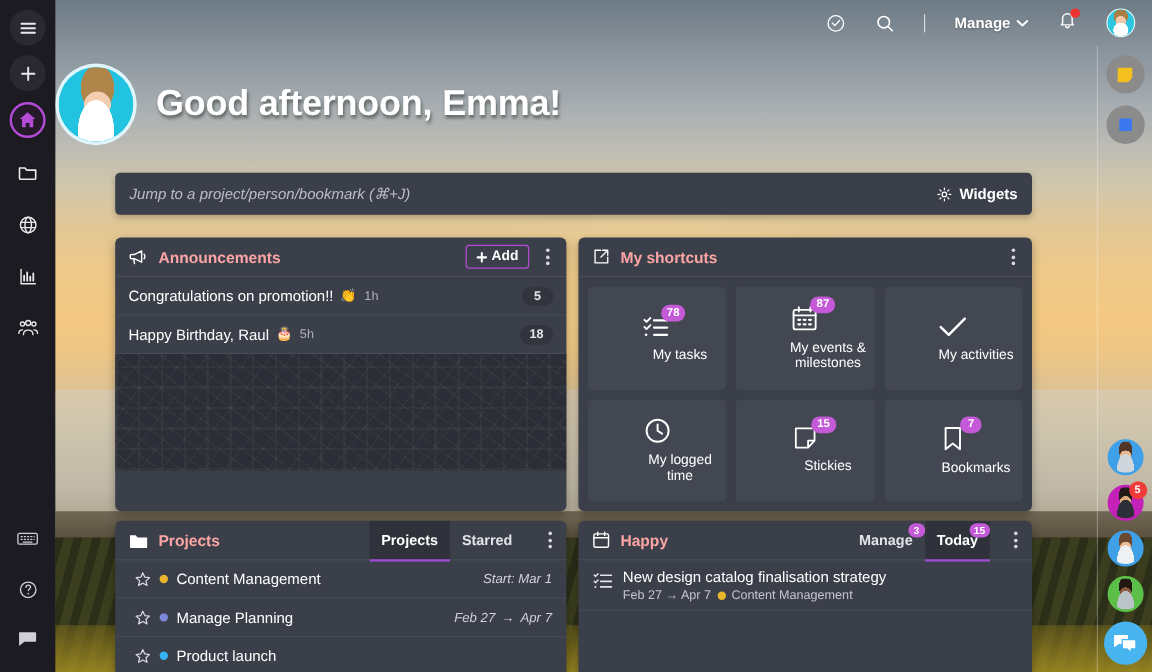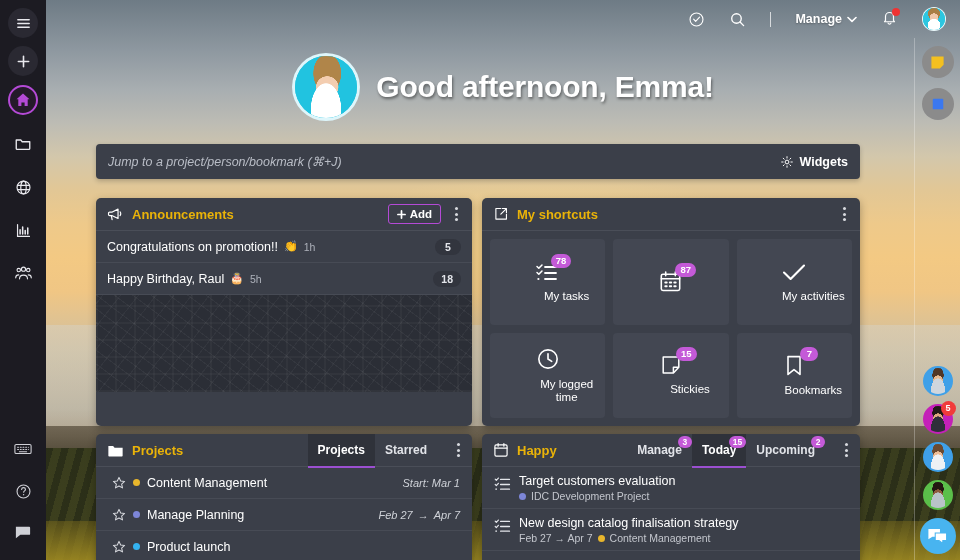--- a/index.html
+++ b/index.html
@@ -93,21 +93,21 @@
             font-weight: bold; cursor: pointer; text-shadow: 0 1px 2px rgba(0,0,0,.3); }
   .bell-wrap { position: relative; cursor: pointer; }
   .bell-dot { position: absolute; right: -2px; top: -1px; width: 8px; height: 8px;
               border-radius: 50%; background: #ef3333; }
   .avatar-img { border-radius: 50%; overflow: hidden; position: relative; flex: none; }
   .av-face { position: absolute; inset: 0; }
 
   
   #greeting {
     position: absolute; left: 46px; right: 0; top: 44px; height: 86px;
-    display: flex; align-items: center; justify-content: center; gap: 16px;
+    display: flex; align-items: center; gap: 16px;
     z-index: 10;
   }
   #greeting .gtext {
     font-size: 30px; font-weight: bold; color: #fff; letter-spacing: -.2px;
     text-shadow: 1px 2px 3px rgba(0,0,0,.45);
   }
 
   
   #jumpbar {
     position: absolute; left: 96px; width: 764px; top: 144px; height: 35px;
@@ -123,21 +123,21 @@
 
   
   .card {
     position: absolute; background: #3b3f49; border-radius: 5px;
     box-shadow: 0 3px 8px rgba(0,0,0,.3); overflow: hidden; z-index: 10;
   }
   .card-head {
     height: 33px; display: flex; align-items: center; padding: 0 9px 0 11px;
     border-bottom: 1px solid #4a4e58; gap: 8px;
   }
-  .card-title { font-size: 13px; font-weight: bold; color: #eab308; white-space: nowrap; }
+  .card-title { font-size: 13px; font-weight: bold; color: #fca5a5; white-space: nowrap; }
   .card-head .spacer { flex: 1 1 auto; }
   .kebab { width: 14px; display: flex; flex-direction: column; align-items: center;
     gap: 2.5px; cursor: pointer; flex: none; }
   .kebab i { width: 3px; height: 3px; background: #d8dadf; border-radius: 50%; display: block; }
 
   .add-btn {
     border: 1px solid #b44ad6; border-radius: 3px; color: #fff; font-size: 11.5px;
     font-weight: bold; padding: 3px 8px; display: flex; align-items: center; gap: 4px;
     cursor: pointer; background: transparent; margin-left: 36px;
   }
@@ -454,20 +454,21 @@
 
     <div class="sc-tile">
       <div class="sc-iconwrap">
         <svg width="23" height="23" viewBox="0 0 22 22" fill="none" stroke="#fff" stroke-width="1.5" stroke-linecap="round">
           <rect x="2.2" y="4" width="17.6" height="15.6" rx="1.6"></rect>
           <path d="M2.2 8.4h17.6M6.4 2v3.4M15.6 2v3.4"></path>
           <path d="M6 12h1.4M10.3 12h1.4M14.6 12h1.4M6 15.6h1.4M10.3 15.6h1.4M14.6 15.6h1.4" stroke-width="1.8"></path>
         </svg>
         <span class="sc-badge">87</span>
       </div>
+      <span class="sc-label">My events &amp; milestones</span>
     </div>
 
     <div class="sc-tile">
       <div class="sc-iconwrap">
         <svg width="26" height="22" viewBox="0 0 26 22" fill="none" stroke="#fff" stroke-width="2.1" stroke-linecap="round" stroke-linejoin="round">
           <path d="M3 11.6 9.6 18 23 4.6"></path>
         </svg>
 
       </div>
       <span class="sc-label">My activities</span>
@@ -571,47 +572,28 @@
     <span class="spacer"></span>
     <div class="tabs">
       <div class="tab">
         <span>Manage</span>
         <span class="tab-badge">3</span>
       </div>
       <div class="tab active">
         <span>Today</span>
         <span class="tab-badge">15</span>
       </div>
-      <div class="tab">
-        <span>Upcoming</span>
-        <span class="tab-badge">2</span>
-      </div>
     </div>
     <div class="kebab" style="margin-left:6px;">
         <i></i>
         <i></i>
         <i></i>
       </div>
   </div>
 
-  <div class="ag-row">
-    <svg width="17" height="15" viewBox="0 0 18 16" fill="none" stroke="#e3e5ea" stroke-width="1.3" stroke-linecap="round" stroke-linejoin="round" style="margin-top:2px;flex:none">
-      <path d="M1.2 3.4 2.4 4.6 4.6 2.2"></path>
-        <path d="M1.2 9 2.4 10.2 4.6 7.8"></path>
-        <circle cx="2.2" cy="14" r=".85" fill="#e3e5ea" stroke="none"></circle>
-      <path d="M7 3.6h9.4M7 9h9.4M7 14h9.4" stroke-width="1.5"></path>
-    </svg>
-    <div class="ag-main">
-      <span class="ag-title">Target customers evaluation</span>
-      <span class="ag-sub">
-        <span class="dot" style="background:#7d86d8"></span>
-        <span>IDC Development Project</span>
-      </span>
-    </div>
-  </div>
 
   <div class="ag-row">
     <svg width="17" height="15" viewBox="0 0 18 16" fill="none" stroke="#e3e5ea" stroke-width="1.3" stroke-linecap="round" stroke-linejoin="round" style="margin-top:2px;flex:none">
       <path d="M1.2 3.4 2.4 4.6 4.6 2.2"></path>
         <path d="M1.2 9 2.4 10.2 4.6 7.8"></path>
         <circle cx="2.2" cy="14" r=".85" fill="#e3e5ea" stroke="none"></circle>
       <path d="M7 3.6h9.4M7 9h9.4M7 14h9.4" stroke-width="1.5"></path>
     </svg>
     <div class="ag-main">
       <span class="ag-title">New design catalog finalisation strategy</span>

